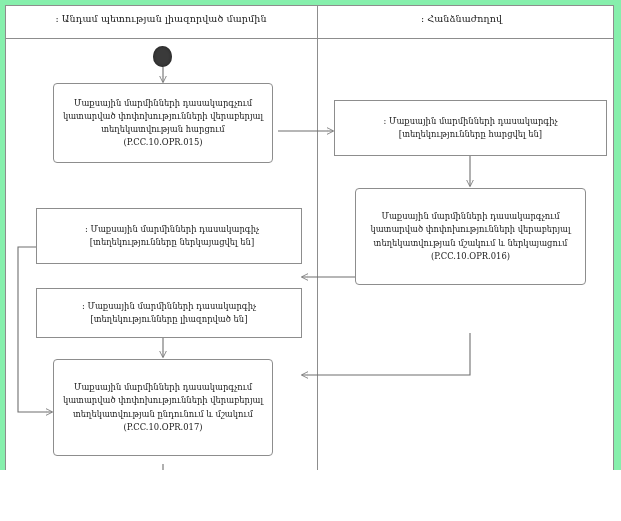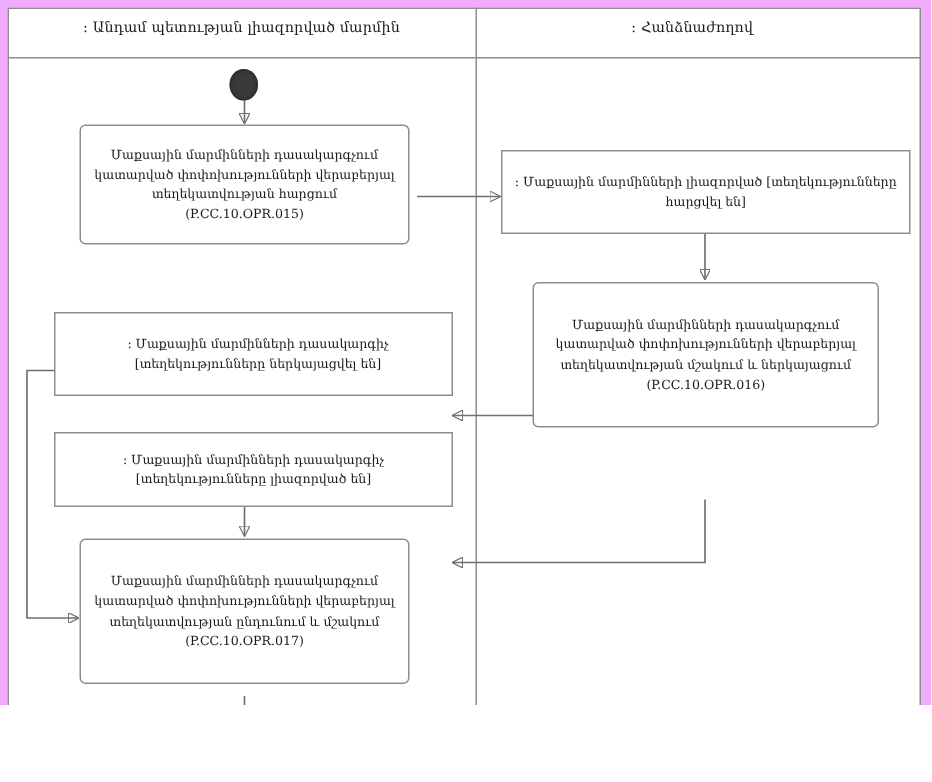--- a/index.html
+++ b/index.html
@@ -4,21 +4,21 @@
 <style>
   html, body {
     margin: 0;
     padding: 0;
     background: #ffffff;
   }
   #canvas {
     position: relative;
     width: 621px;
     height: 470px;
-    background: #f0abfc;
+    background: #86efac;
     font-family: "DejaVu Serif", "Liberation Serif", serif;
     overflow: hidden;
   }
   
   .frame {
     position: absolute;
     left: 5px;
     top: 5px;
     width: 609px;
     height: 509px;
@@ -140,21 +140,21 @@
     <line x1="163" y1="464" x2="163" y2="480" marker-end="url(#arrow)"></line>
   </svg>
 
   <div class="initial-node" style="left:153px; top:46px;"></div>
 
   <div class="node action" style="left:53px; top:83px; width:220px; height:80px;">
     <span class="txt">Մաքսային մարմինների դասակարգչում կատարված փոփոխությունների վերաբերյալ տեղեկատվության հարցում (P.CC.10.OPR.015)</span>
   </div>
 
   <div class="node object" style="left:334px; top:100px; width:273px; height:56px;">
-    <span class="txt">: Մաքսային մարմինների լիազորված [տեղեկությունները հարցվել են]</span>
+    <span class="txt">: Մաքսային մարմինների դասակարգիչ [տեղեկությունները հարցվել են]</span>
   </div>
 
   <div class="node action" style="left:355px; top:188px; width:231px; height:97px;">
     <span class="txt">Մաքսային մարմինների դասակարգչում կատարված փոփոխությունների վերաբերյալ տեղեկատվության մշակում և ներկայացում (P.CC.10.OPR.016)</span>
   </div>
 
   <div class="node object" style="left:36px; top:208px; width:266px; height:56px;padding-left:13px;">
     <span class="txt">: Մաքսային մարմինների դասակարգիչ [տեղեկությունները ներկայացվել են]</span>
   </div>
 

